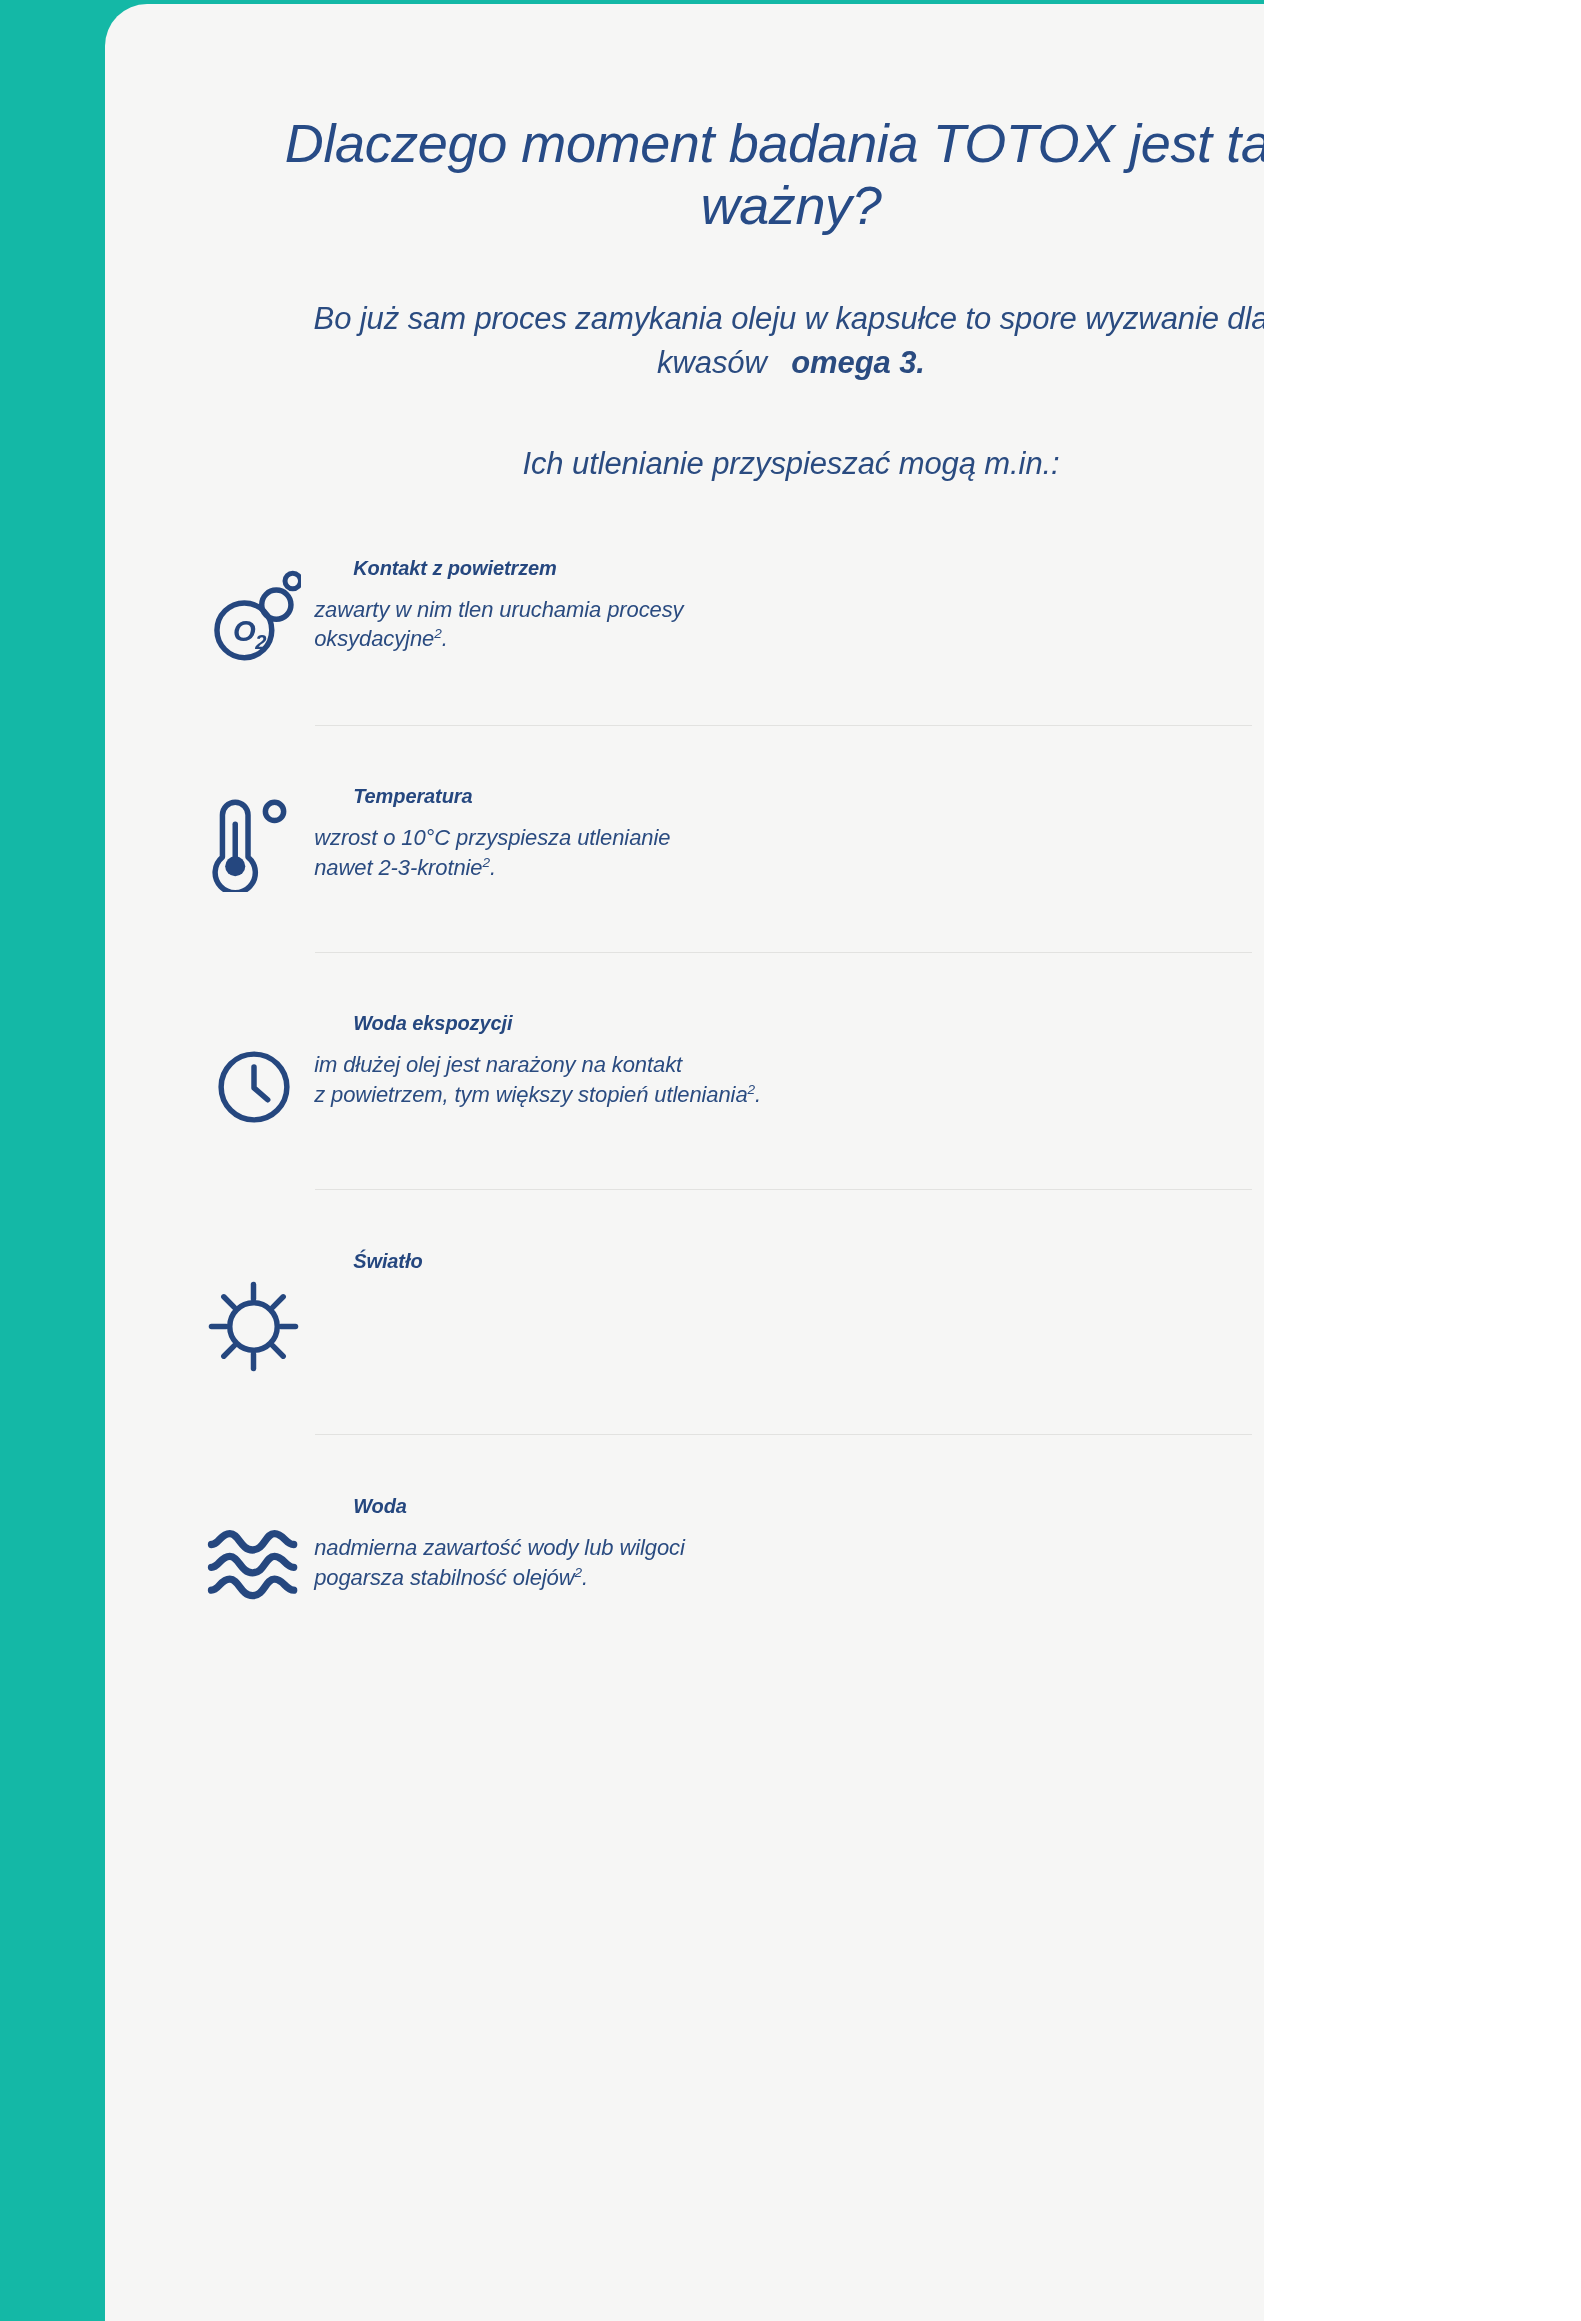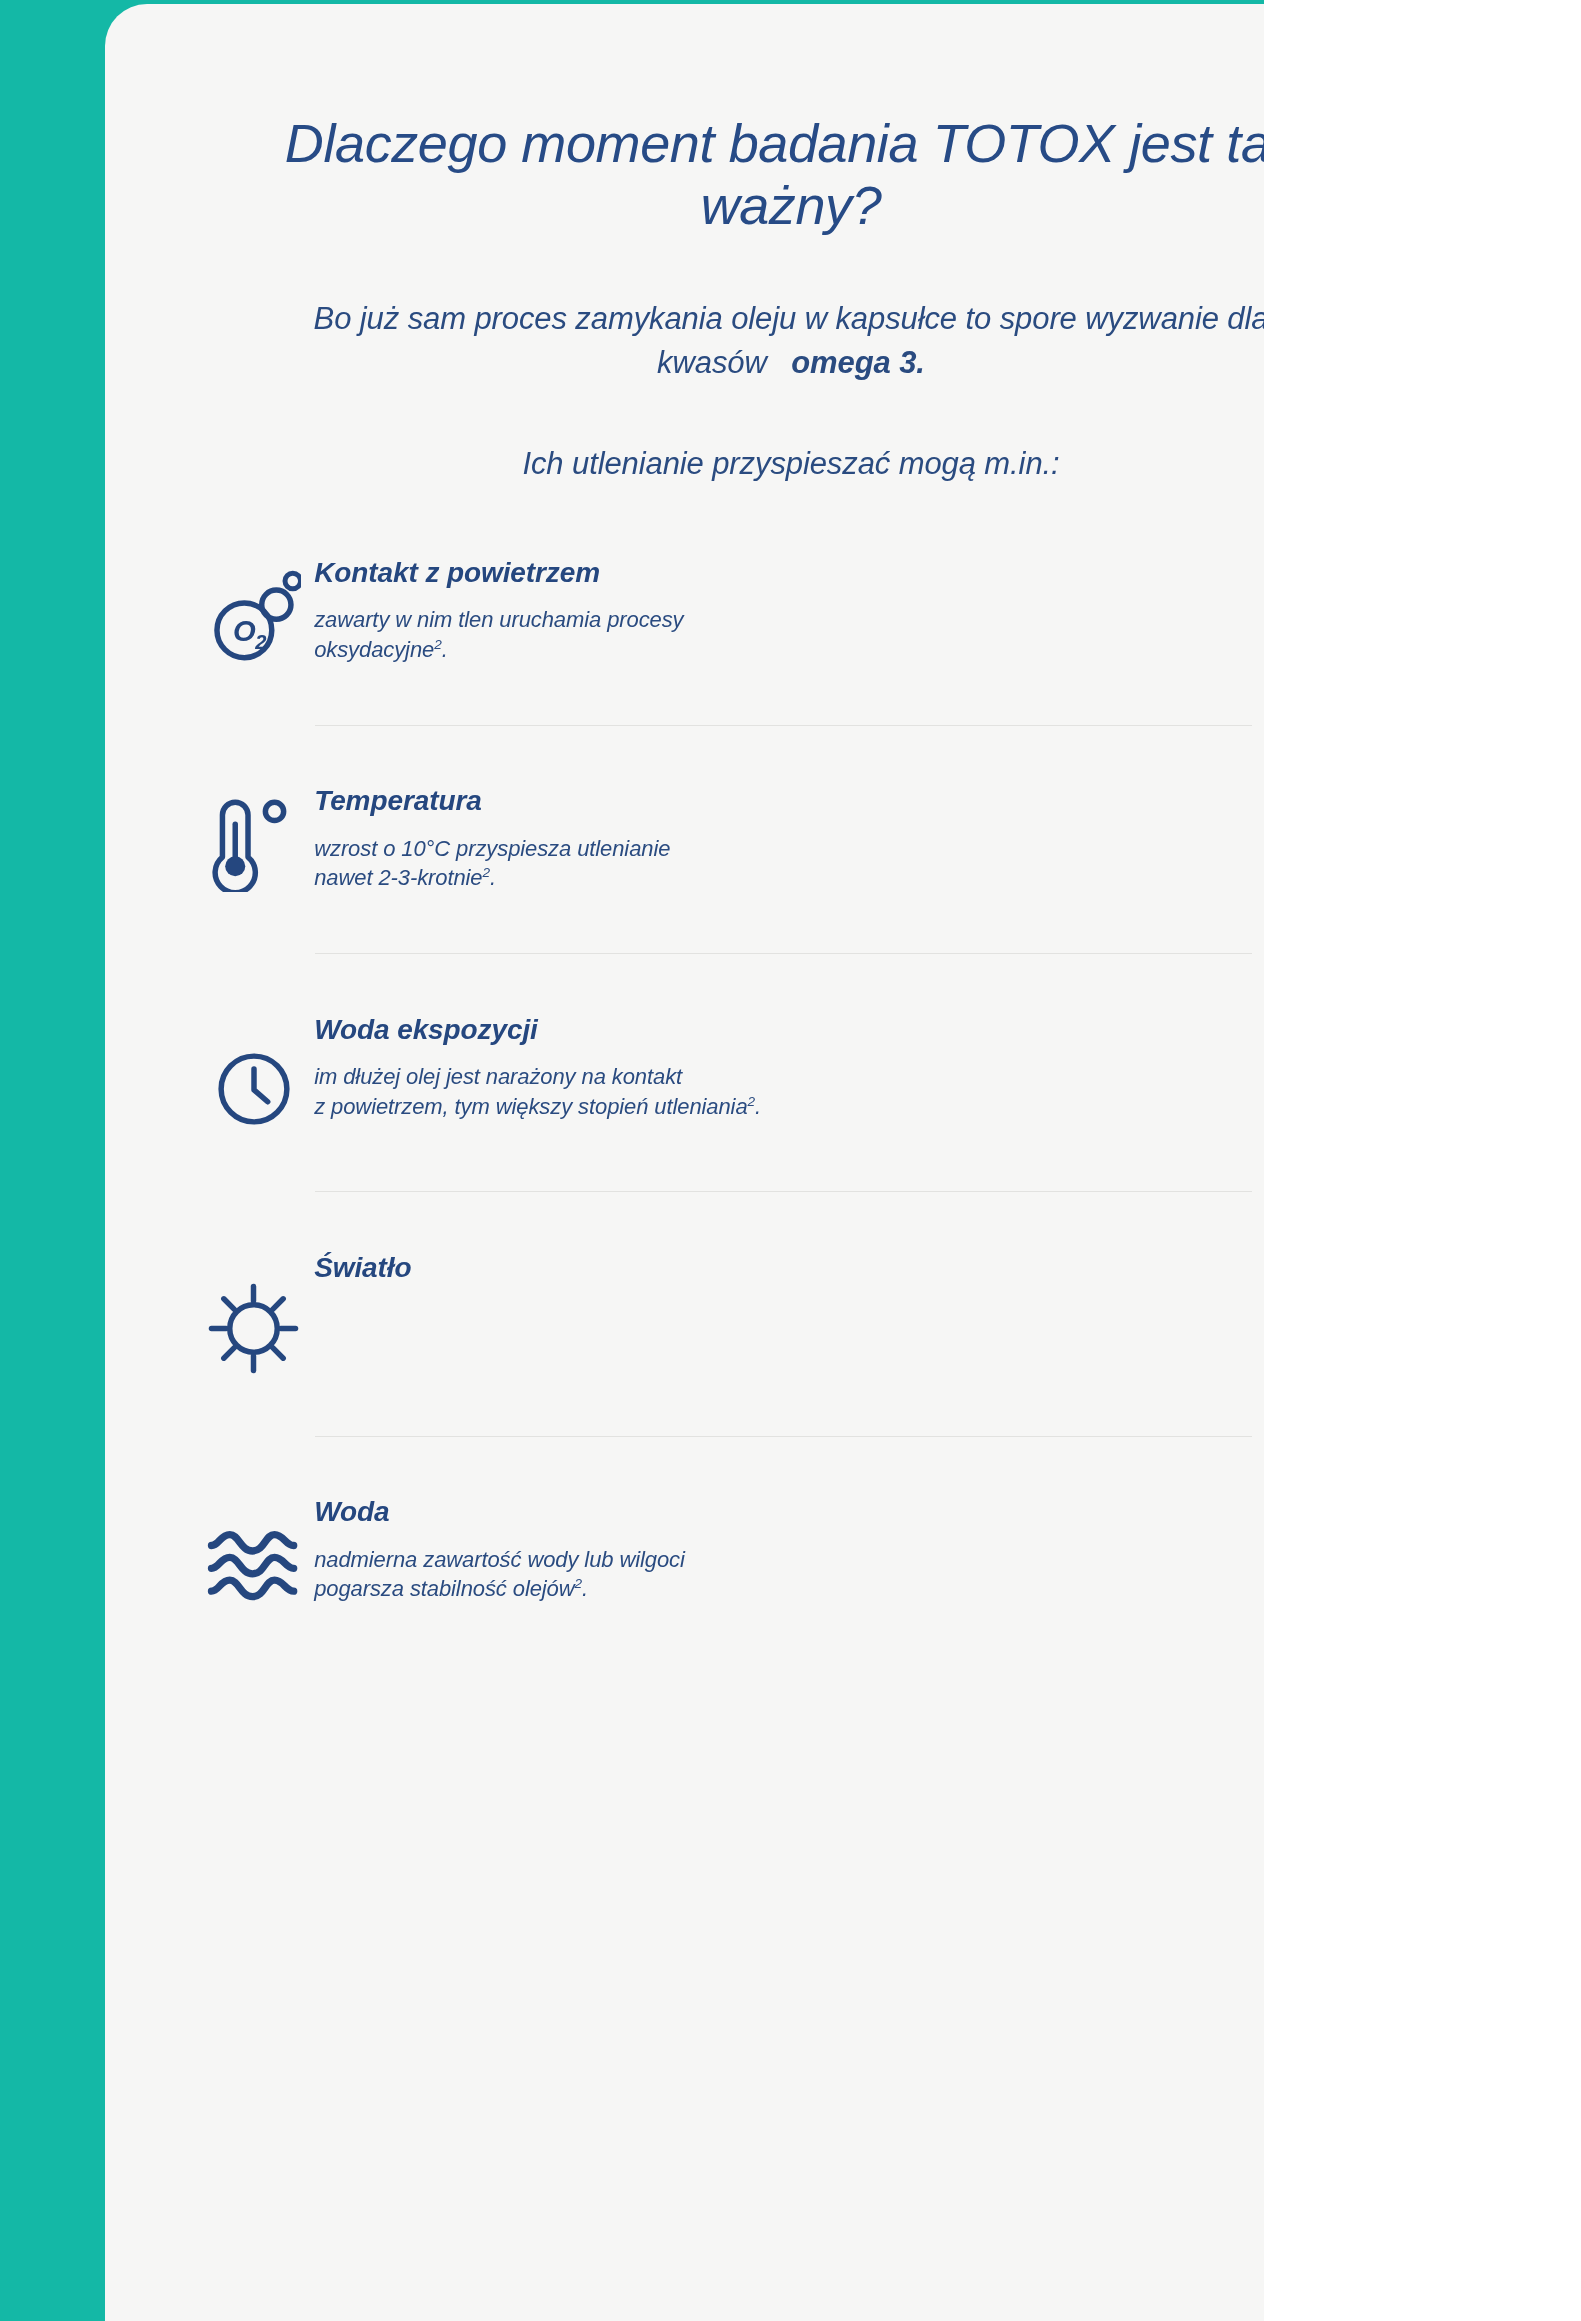--- a/index.html
+++ b/index.html
@@ -86,24 +86,25 @@
   }
   .item-icon svg { display: block; }
 
   .item-body {
     flex: 1 1 auto;
     padding-left: 8.2px;
   }
 
   .item-title {
     color: #25477f;
-    font-size: 28px;
+    font-size: 20px;
     font-weight: 700;
     line-height: 1.30;
     letter-spacing: -0.1px;
+    margin-left: 39px;
   }
 
   .item-desc {
     color: #2a4b80;
     font-size: 22px;
     font-weight: 400;
     line-height: 1.34;
     letter-spacing: -0.1px;
     margin-top: 14px;
     white-space: pre-line;

